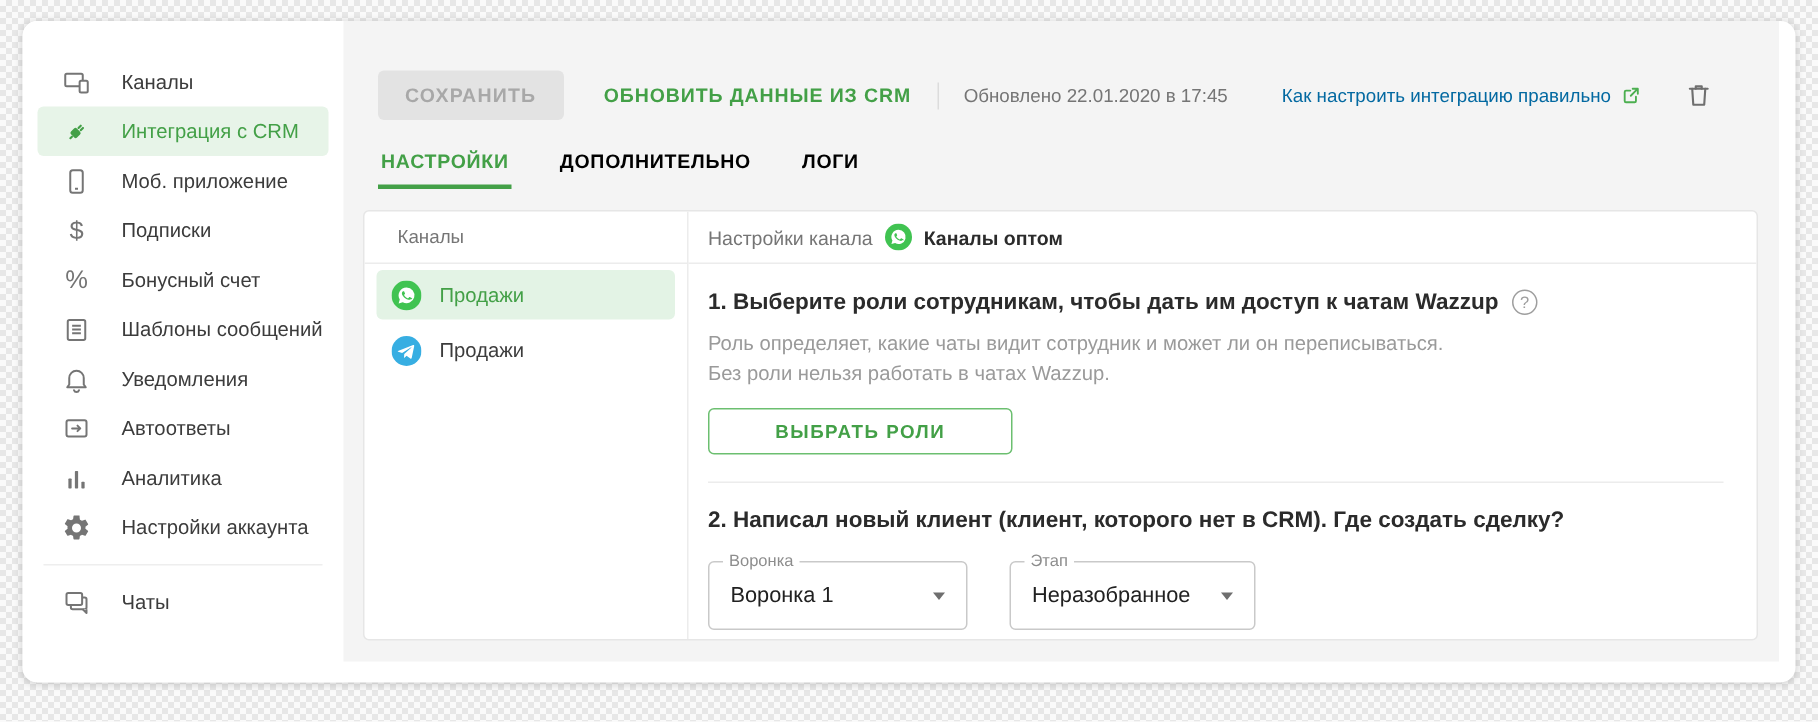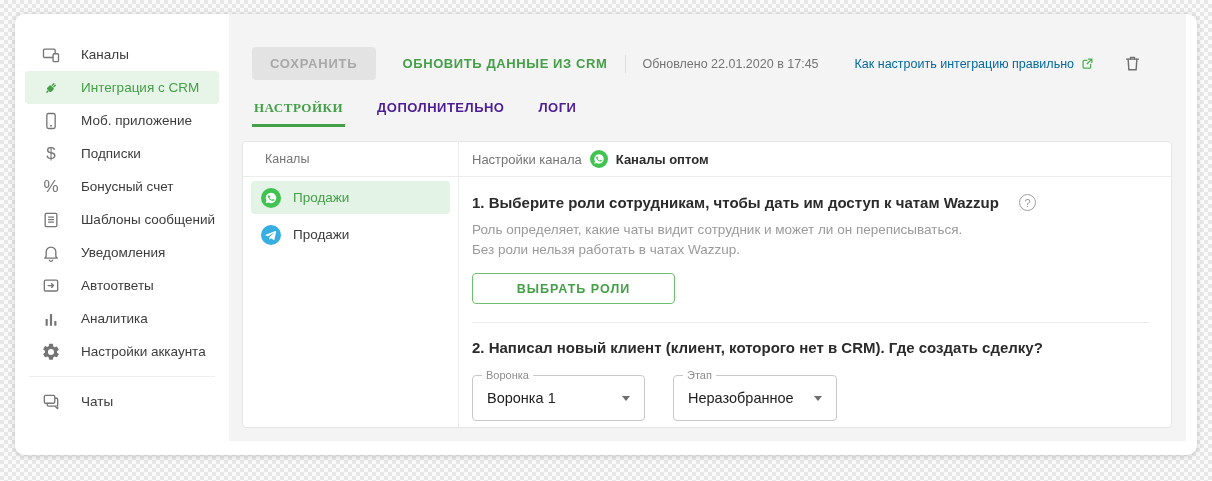--- a/index.html
+++ b/index.html
@@ -42,44 +42,44 @@
     margin-left:27px; background:none; border:none; color:#43a047;
     font-size:13px; font-weight:bold; letter-spacing:.6px; font-family:inherit; cursor:pointer;
   }
   .vsep{ width:1px; height:18px; background:#dcdcdc; margin:0 16px 0 18px; }
   .updated{ font-size:12.5px; color:#757575; }
   .toolbar-spacer{ flex:1; }
   .help-link{ display:flex; align-items:center; gap:6px; color:#0369a1; font-size:12.5px; text-decoration:none; cursor:pointer; }
   .trash-btn{ background:none; border:none; margin-left:28px; color:#757575; cursor:pointer; display:flex; align-items:center; }
   
   .tabs{ display:flex; margin:16px 20px 0 23px; }
-  .tab{ font-size:13px; font-weight:bold; letter-spacing:.5px; color:#4c1d95;
+  .tab{ font-size:13px; font-weight:bold; letter-spacing:.5px; color:#000000;
         padding:4px 2px 8px 2px; margin-right:30px; border-bottom:3px solid transparent; cursor:pointer; }
-  .tab.active{ color:#43a047; border-bottom-color:#43a047;font-family:Liberation Serif, serif; }
+  .tab.active{ color:#43a047; border-bottom-color:#43a047; }
   
   .panel{ margin:14px 14px 0 13px; height:287px; background:#fff; border:1px solid #e6e6e6;
           border-radius:4px; display:flex; overflow:hidden; }
   .channels-col{ width:216px; flex:0 0 216px; border-right:1px solid #ececec; display:flex; flex-direction:column; }
   .channels-header{ height:35px; border-bottom:1px solid #ececec; display:flex; align-items:center;
                     padding-left:22px; font-size:12.5px; color:#757575; }
   .channel-item{ display:flex; align-items:center; height:33px; margin:4px 8px 0 8px; padding:0 10px;
                  border-radius:4px; cursor:pointer; }
   .channel-item:first-of-type{ margin-top:5px; }
   .channel-item .nm{ margin-left:12px; font-size:13.5px; color:#3c3c3c; }
   .channel-item.active{ background:#e3f3e5; }
   .channel-item.active .nm{ color:#43a047; }
   .msgr-ic{ width:20px; height:20px; flex:0 0 20px; }
   
   .settings-col{ flex:1; display:flex; flex-direction:column; }
   .settings-header{ height:35px; border-bottom:1px solid #ececec; display:flex; align-items:center;
                     padding-left:13px; font-size:13px; color:#757575; gap:8px; }
   .settings-header .chan-name{ color:#2b2b2b; font-weight:bold; }
   .settings-header .msgr-ic{ width:18px; height:18px; flex:0 0 18px; }
   .settings-body{ padding:17px 22px 0 13px; }
-  .sec-title-row{ display:flex; align-items:center; gap:20px; }
+  .sec-title-row{ display:flex; align-items:center; gap:9px; }
   .sec-title{ font-size:15px; font-weight:bold; color:#2b2b2b; }
   .help-circle{ width:17px; height:17px; border:1.5px solid #9e9e9e; border-radius:50%;
                 color:#9e9e9e; font-size:11px; display:flex; align-items:center; justify-content:center; cursor:pointer; }
   .desc{ margin-top:9px; font-size:13.5px; color:#9a9a9a; line-height:20px; }
   .btn-outline{
     margin-top:13px; width:203px; height:31px; background:#fff;
     border:1px solid #6cbf70; border-radius:4px; color:#43a047;
     font-size:12.5px; font-weight:bold; letter-spacing:1px; font-family:inherit; cursor:pointer;
   }
   .hdivider{ border-top:1px solid #ececec; margin-top:18px; }

